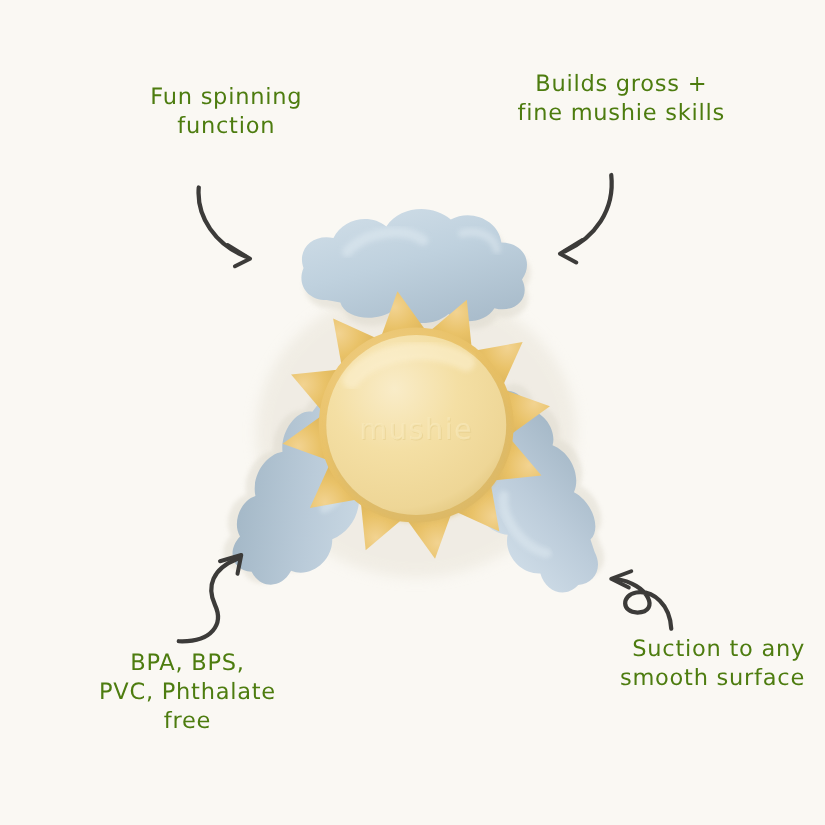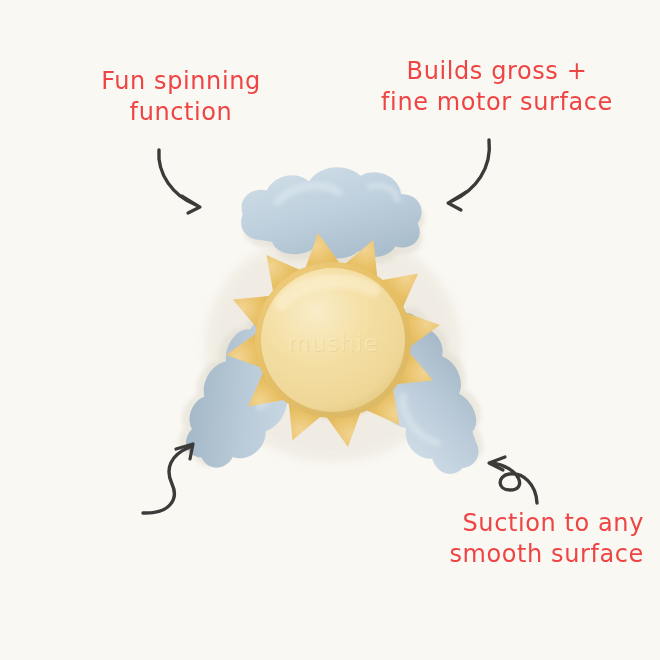--- a/index.html
+++ b/index.html
@@ -13,23 +13,23 @@
     width: 660px;
     height: 660px;
     background: #faf8f3;
     overflow: hidden;
     font-family: "DejaVu Sans", sans-serif;
   }
 
   
   .callout {
     position: absolute;
-    color: #ef4444;
+    color: #4d7c0f;
     font-family: "DejaVu Sans", sans-serif;
-    font-size: 24px;
+    font-size: 18px;
     line-height: 1.28;
     letter-spacing: 0.6px;
     white-space: pre-line;
     font-weight: 400;
   }
 
   .callout-tl {
     left: 46px;
     top: 66px;
     width: 270px;
@@ -240,19 +240,22 @@
                  C 528 490 520 467 492 463"></path>
         <path d="M 505 457 L 489 463 L 503 470" stroke-width="3.2"></path>
       </g>
     </g>
   </svg>
 
   <div class="callout callout-tl">Fun spinning
 function</div>
 
   <div class="callout callout-tr">Builds gross +
-fine motor surface</div>
-
+fine mushie skills</div>
+
+  <div class="callout callout-bl">BPA, BPS,
+PVC, Phthalate
+free</div>
 
   <div class="callout callout-br">Suction to any
 smooth surface</div>
 
 </div>
 
 </body></html>

